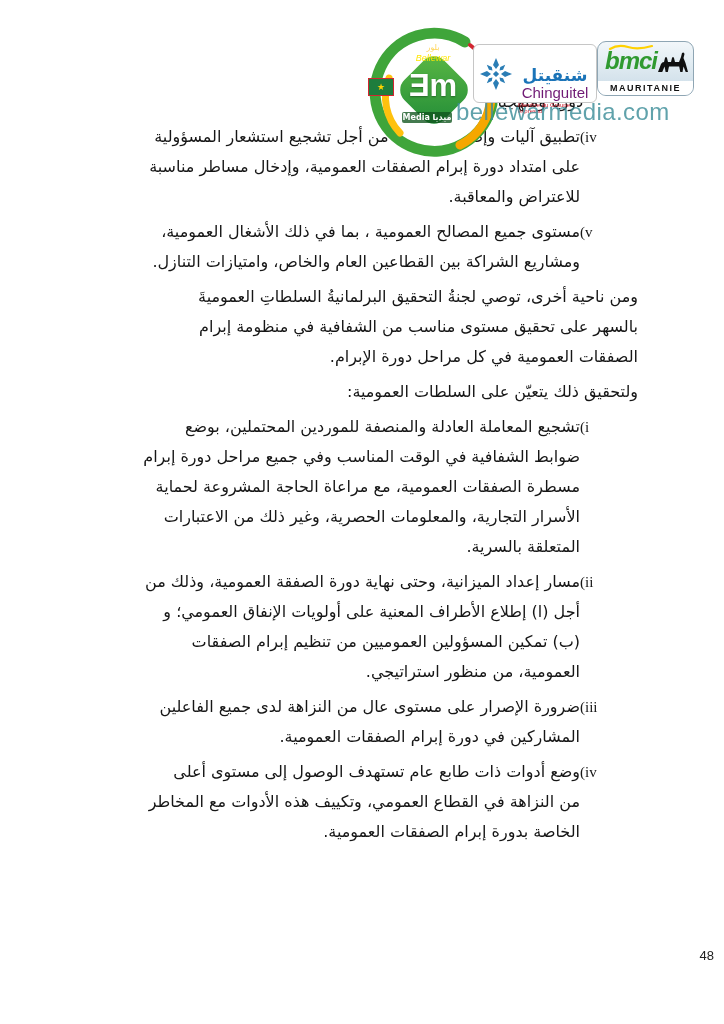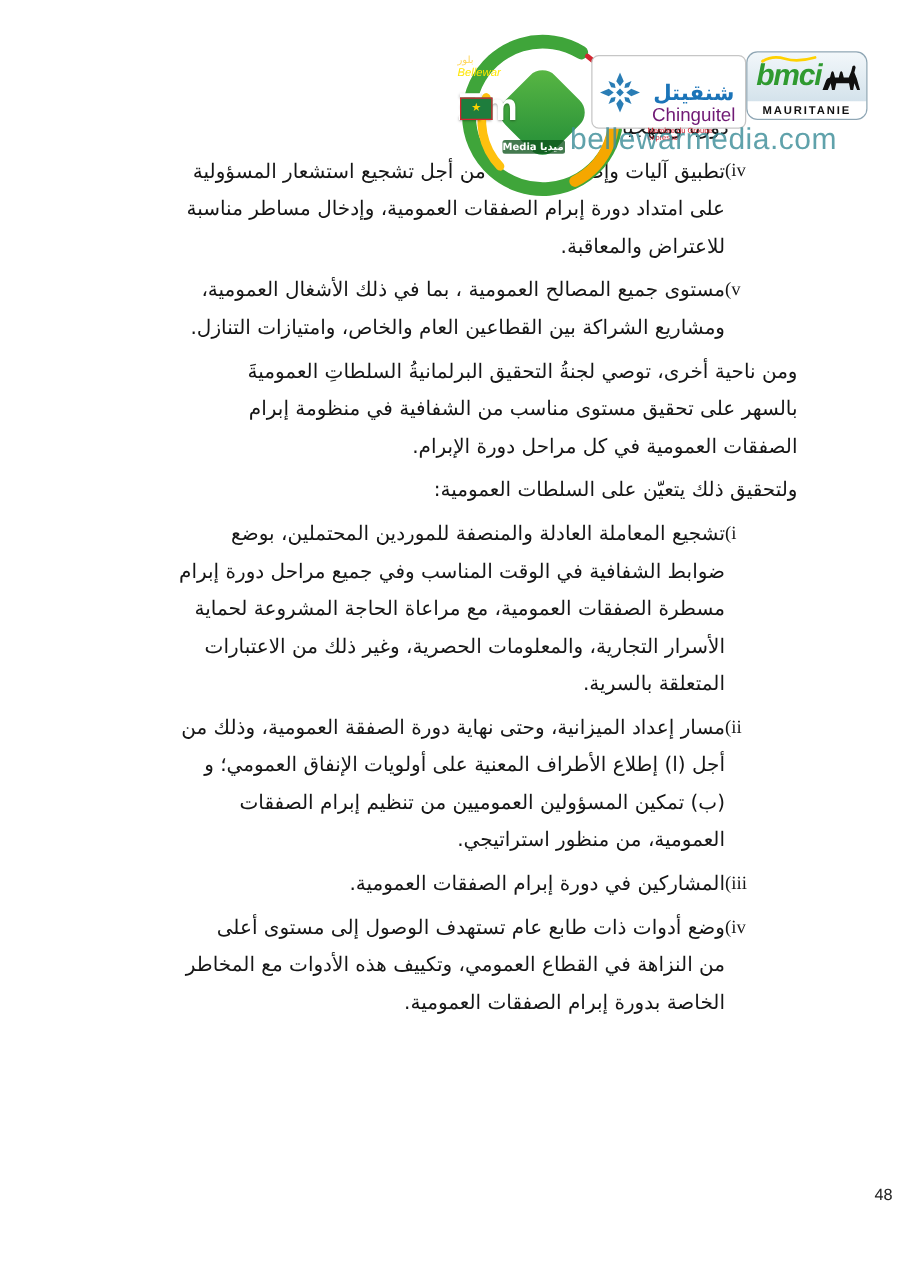--- a/index.html
+++ b/index.html
@@ -27,21 +27,21 @@
     font:13px "Liberation Sans",sans-serif;color:#222;z-index:1;
   }
   
   .watermark{
     position:absolute;left:456px;top:98px;z-index:7;
     font-family:"Liberation Sans",sans-serif;font-size:24px;letter-spacing:.4px;
     color:rgba(61,141,152,.82);
   }
   
   .logo-bm{position:absolute;left:366px;top:26px;width:134px;height:134px;z-index:5;}
-  .logo-bm .ov{position:absolute;left:0;right:0;pointer-events:none;}
+  .logo-bm .ov{position:absolute;left:0;right:0;text-align:center;pointer-events:none;}
   .bm-ar-top{top:17px;color:#ffd65c;font-size:8px;}
   .bm-bellewar{top:27px;color:#ffe600;font-size:9px;font-style:italic;font-family:"Liberation Sans",sans-serif;}
   .bm-mono{top:42px;color:#fff;font-size:31px;font-weight:bold;font-family:"Liberation Sans",sans-serif;text-shadow:0 1px 2px rgba(0,0,0,.35);}
   .bm-media{top:86px;left:36px !important;right:auto !important;width:50px;background:rgba(16,84,30,.78);color:#fff;font-size:8px;border-radius:2px;padding:1px 0;font-weight:bold;}
   .bm-flag{
     position:absolute;top:52px;left:2px;width:24px;height:16px;background:#1e7d3d;
     border:1px solid #d22630;display:flex;align-items:center;justify-content:center;
     color:#ffd400;font-size:9px;line-height:1;
   }
   
@@ -122,20 +122,21 @@
           <div class="lines">
             <div class="line">مسار إعداد الميزانية، وحتى نهاية دورة الصفقة العمومية، وذلك من</div>
             <div class="line">أجل (ا) إطلاع الأطراف المعنية على أولويات الإنفاق العمومي؛ و</div>
             <div class="line">(ب) تمكين المسؤولين العموميين من تنظيم إبرام الصفقات</div>
             <div class="line">العمومية، من منظور استراتيجي.</div>
           </div>
         </div>
         <div class="block item">
           <span class="marker">(iii</span>
           <div class="lines">
+            <div class="line">ضرورة الإصرار على مستوى عال من النزاهة لدى جميع الفاعلين</div>
             <div class="line">المشاركين في دورة إبرام الصفقات العمومية.</div>
           </div>
         </div>
         <div class="block item">
           <span class="marker">(iv</span>
           <div class="lines">
             <div class="line">وضع أدوات ذات طابع عام تستهدف الوصول إلى مستوى أعلى</div>
             <div class="line">من النزاهة في القطاع العمومي، وتكييف هذه الأدوات مع المخاطر</div>
             <div class="line">الخاصة بدورة إبرام الصفقات العمومية.</div>
           </div>

